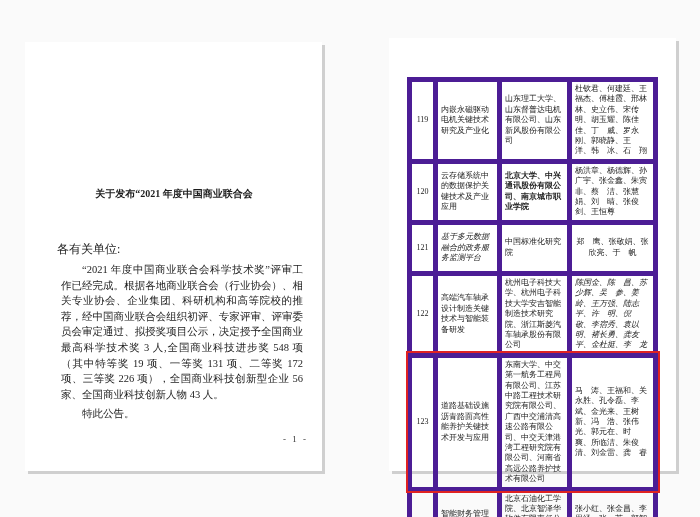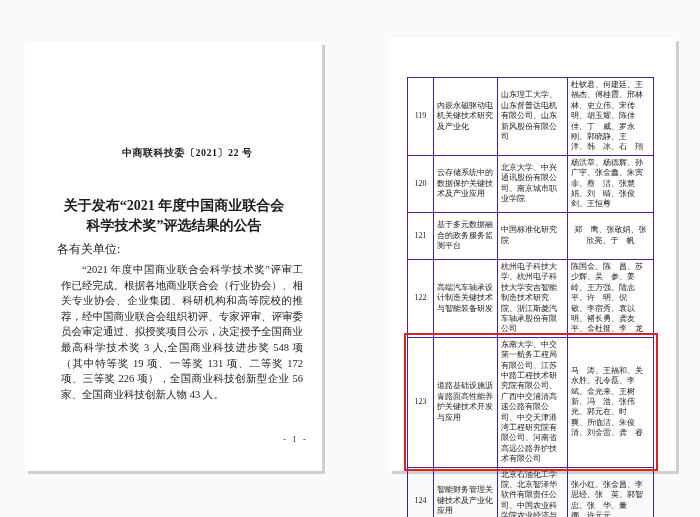--- a/index.html
+++ b/index.html
@@ -5,56 +5,55 @@
   html,body{margin:0;padding:0;}
   #canvas{
     position:relative;width:700px;height:517px;background:#fafafa;overflow:hidden;
     font-family:"Liberation Serif","DejaVu Serif",serif;color:#1c1c1c;
   }
   .page{position:absolute;background:#ffffff;box-shadow:3px 3px 0 0 #cfcfcf;}
   .page-left{left:25px;top:42px;width:297px;height:429px;}
   .page-right{left:389px;top:38px;width:287px;height:433px;}
 
   .doc-number{position:absolute;left:97px;top:104px;font-size:10px;font-weight:bold;letter-spacing:.5px;white-space:nowrap;}
-  .title-block{position:absolute;left:14px;top:154px;width:270px;text-align:center;font-size:14px;font-weight:bold;line-height:19.5px;}
+  .title-block{position:absolute;left:14px;top:142px;width:270px;text-align:center;font-size:10px;font-weight:bold;line-height:19.5px;}
   .salutation{position:absolute;left:32px;top:199px;font-size:12px;}
   .body-block{position:absolute;left:32px;top:216px;width:250px;font-size:10.5px;line-height:15.6px;text-align:justify;}
   .body-block p{margin:4px;text-indent:21px;}
   .page-num{position:absolute;left:258px;top:392px;font-size:9px;letter-spacing:2px;color:#333;}
 
   table.awards{
     position:absolute;left:18px;top:39px;width:246px;
     border-collapse:collapse;table-layout:fixed;
   }
   table.awards td{
-    border:1px solid #4c1d95;vertical-align:middle;
+    border:5px solid #4c1d95;vertical-align:middle;
     font-size:8px;line-height:10.4px;padding:2px 3px;color:#222;
     word-break:break-all;overflow:hidden;
   }
   td.c-no{text-align:center;margin-left:15px;}
   td.c-project,td.c-units,td.c-people{text-align:left;}
   tr.highlight{outline:2px solid #e02222;outline-offset:2px;}
 </style>
 </head>
 <body>
 
 <div id="canvas">
 
   <div class="page page-left">
-    <div class="doc-number">中商联科技委〔2021〕22 号</div>
 
     <div class="title-block">
       <div>关于发布“2021 年度中国商业联合会</div>
-      <div>科学技术奖”评选结果的公告</div>
     </div>
 
     <div class="salutation">各有关单位:</div>
 
     <div class="body-block">
       <p>“2021 年度中国商业联合会科学技术奖”评审工作已经完成。根据各地商业联合会（行业协会）、相关专业协会、企业集团、科研机构和高等院校的推荐，经中国商业联合会组织初评、专家评审、评审委员会审定通过、拟授奖项目公示，决定授予全国商业最高科学技术奖 3 人,全国商业科技进步奖 548 项（其中特等奖 19 项、一等奖 131 项、二等奖 172 项、三等奖 226 项），全国商业科技创新型企业 56 家、全国商业科技创新人物 43 人。</p>
+      <p>特此公告。</p>
     </div>
 
     <div class="page-num">- 1 -</div>
   </div>
 
   <div class="page page-right">
     <table class="awards">
       <colgroup>
         <col style="width:26px">
         <col style="width:64px">
@@ -64,34 +63,34 @@
       <tbody id="awards-tbody">
           <tr>
             <td class="c-no" style="height: 46px;">119</td>
             <td class="c-project" style="height: 46px;">内嵌永磁驱动电机关键技术研究及产业化</td>
             <td class="c-units" style="height: 46px;">山东理工大学、山东督普达电机有限公司、山东新风股份有限公司</td>
             <td class="c-people" style="height: 46px;">杜钦君、何建廷、王福杰、傅桂霞、邢林林、史立伟、宋传明、胡玉耀、陈佳佳、丁　威、罗永刚、郭晓静、王　洋、韩　冰、石　翔</td>
           </tr>
           <tr>
             <td class="c-no" style="height: 45px;">120</td>
             <td class="c-project" style="height: 45px;">云存储系统中的数据保护关键技术及产业应用</td>
-            <td class="c-units" style="height: 45px;">北京大学、中兴通讯股份有限公司、南京城市职业学院</td>
+            <td class="c-units" style="height: 45px; font-weight: bold;">北京大学、中兴通讯股份有限公司、南京城市职业学院</td>
             <td class="c-people" style="height: 45px;">杨洪章、杨德辉、孙广宇、张金鑫、朱寅非、蔡　洁、张慧娟、刘　晴、张俊剑、王恒尊</td>
           </tr>
           <tr>
             <td class="c-no" style="height: 42px; text-align: center;">121</td>
-            <td class="c-project" style="height: 42px;">基于多元数据融合的政务服务监测平台</td>
+            <td class="c-project" style="height: 42px; font-style: italic;">基于多元数据融合的政务服务监测平台</td>
             <td class="c-units" style="height: 42px;">中国标准化研究院</td>
             <td class="c-people" style="height: 42px; text-align: center;">郑　鹰、张敬娟、张欣亮、于　帆</td>
           </tr>
           <tr>
             <td class="c-no" style="height: 55px;">122</td>
             <td class="c-project" style="height: 55px;">高端汽车轴承设计制造关键技术与智能装备研发</td>
             <td class="c-units" style="height: 55px;">杭州电子科技大学、杭州电子科技大学安吉智能制造技术研究院、浙江斯菱汽车轴承股份有限公司</td>
-            <td class="c-people" style="height: 55px;">陈国金、陈　昌、苏少辉、吴　参、姜　岭、王万强、陆志平、许　明、倪　敬、李宿秀、袁以明、褚长勇、龚友平、金杜挺、李　龙</td>
+            <td class="c-people" style="height: 55px; font-style: italic;">陈国金、陈　昌、苏少辉、吴　参、姜　岭、王万强、陆志平、许　明、倪　敬、李宿秀、袁以明、褚长勇、龚友平、金杜挺、李　龙</td>
           </tr>
           <tr class="highlight" style="outline-color: rgb(224, 34, 34);">
             <td class="c-no" style="height: 91px;">123</td>
             <td class="c-project" style="height: 91px;">道路基础设施沥青路面高性能养护关键技术开发与应用</td>
             <td class="c-units" style="height: 91px;">东南大学、中交第一航务工程局有限公司、江苏中路工程技术研究院有限公司、广西中交浦清高速公路有限公司、中交天津港湾工程研究院有限公司、河南省高远公路养护技术有限公司</td>
             <td class="c-people" style="height: 91px; margin-top: 22px;">马　涛、王福和、关永胜、孔令磊、李　斌、金光来、王树新、冯　浩、张伟光、郭元在、时　爽、所临洁、朱俊清、刘金雷、龚　睿</td>
           </tr>
           <tr>
             <td class="c-no" style="height: 39px;">124</td>
             <td class="c-project" style="height: 39px;">智能财务管理关键技术及产业化应用</td>

